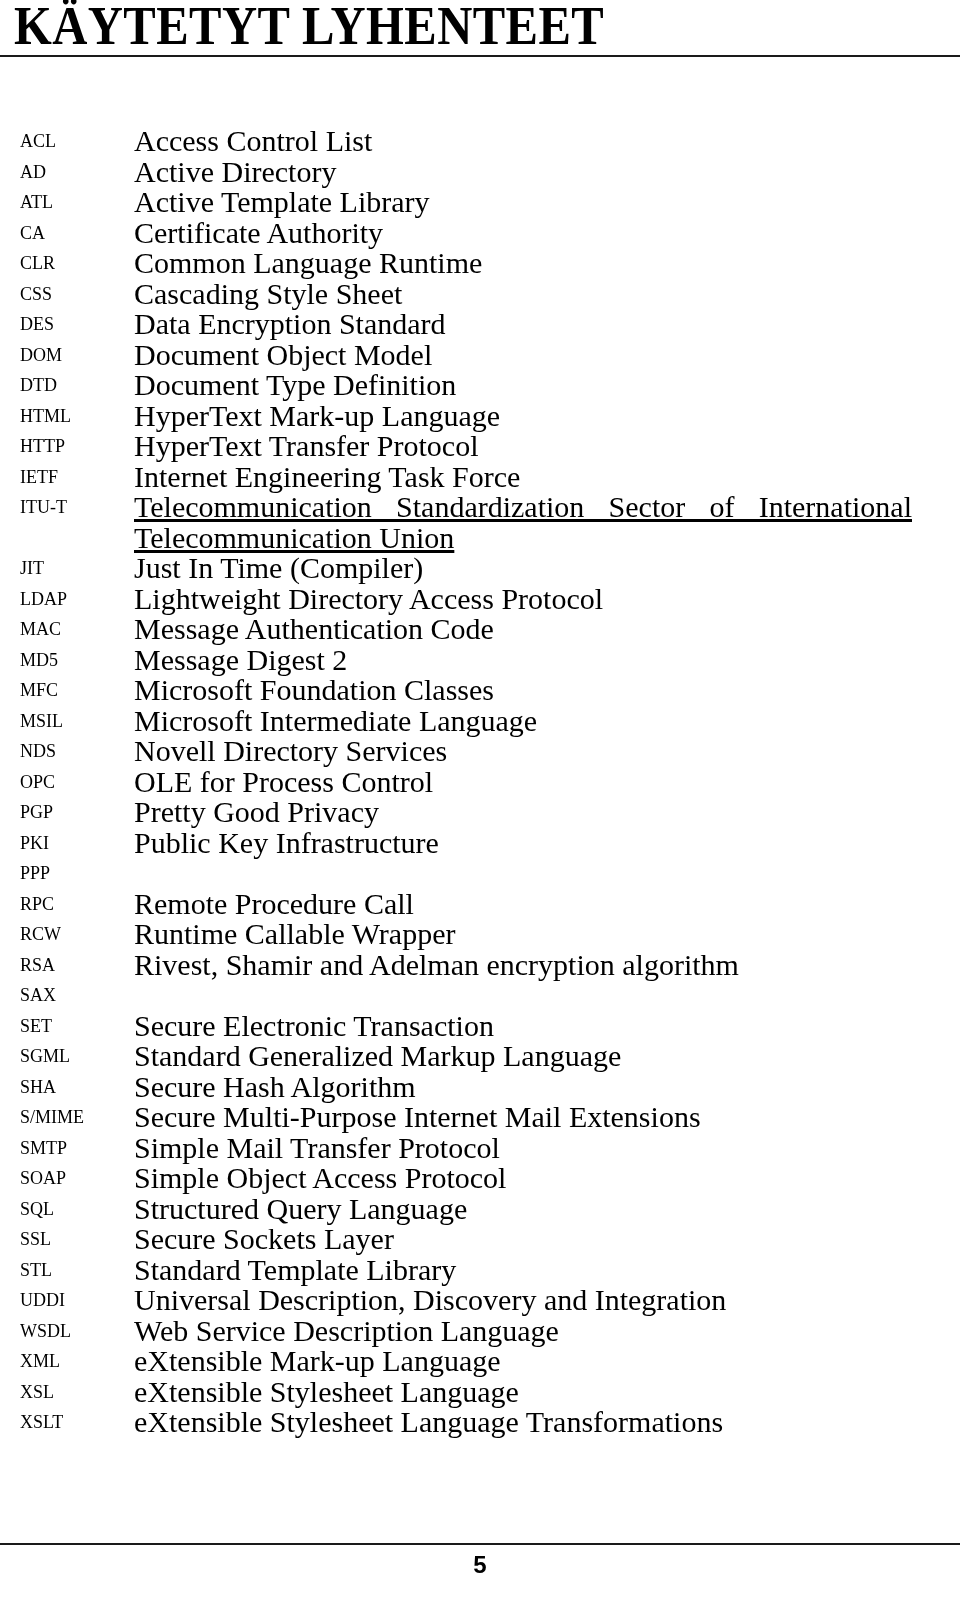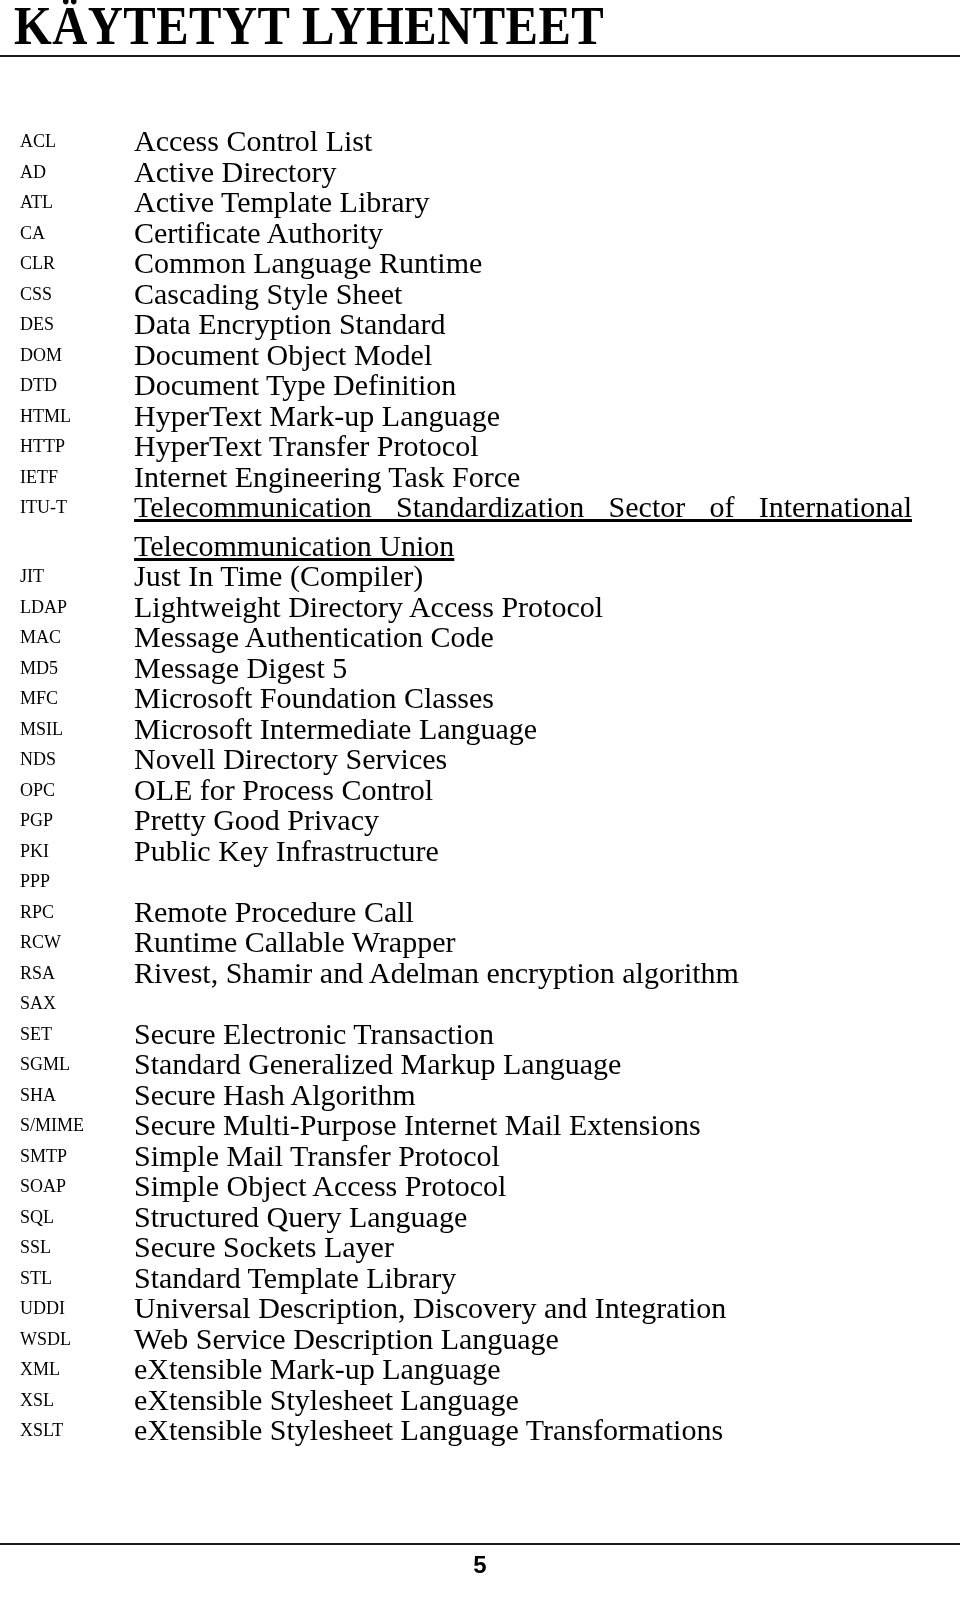--- a/index.html
+++ b/index.html
@@ -95,21 +95,20 @@
   }
   .abbr-row.justify .abbr-def > .jline1 {
     display: block;
     text-align: justify;
     text-align-last: justify;
     white-space: normal;
   }
   .abbr-row.justify .abbr-def > .jline2 {
     display: block;
     text-align: center;
-    margin-top: 8px;
   }
 
   
   .footer {
     position: absolute;
     left: 0;
     top: 1543px;
     width: 960px;
     height: 60px;
   }
@@ -207,21 +206,21 @@
       <div class="abbr-row">
         <span class="abbr-term">LDAP</span>
         <span class="abbr-def">Lightweight Directory Access Protocol</span>
       </div>
       <div class="abbr-row">
         <span class="abbr-term">MAC</span>
         <span class="abbr-def">Message Authentication Code</span>
       </div>
       <div class="abbr-row">
         <span class="abbr-term">MD5</span>
-        <span class="abbr-def">Message Digest 5</span>
+        <span class="abbr-def">Message Digest 2</span>
       </div>
       <div class="abbr-row">
         <span class="abbr-term">MFC</span>
         <span class="abbr-def">Microsoft Foundation Classes</span>
       </div>
       <div class="abbr-row">
         <span class="abbr-term">MSIL</span>
         <span class="abbr-def">Microsoft Intermediate Language</span>
       </div>
       <div class="abbr-row">

